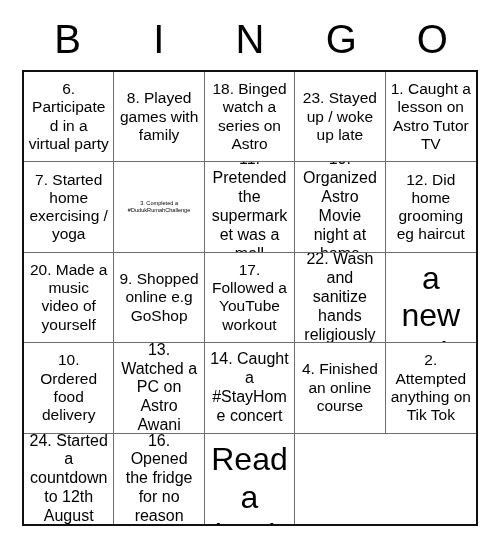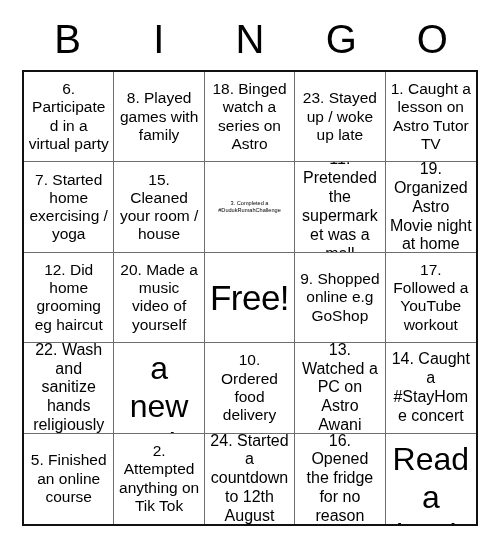--- a/index.html
+++ b/index.html
@@ -107,39 +107,33 @@
       <div class="cell">
         <span class="cell-text fs-normal">23. Stayed up / woke up late</span>
       </div>
       <div class="cell">
         <span class="cell-text fs-normal">1. Caught a lesson on Astro Tutor TV</span>
       </div>
       <div class="cell">
         <span class="cell-text fs-normal">7. Started home exercising / yoga</span>
       </div>
       <div class="cell">
-        <span class="cell-text fs-normal">15. Cleaned your room / house</span>
-      </div>
-      <div class="cell">
         <span class="cell-text fs-tiny">3. Completed a #DudukRumahChallenge</span>
       </div>
       <div class="cell">
         <span class="cell-text fs-small">11. Pretended the supermarket was a mall</span>
       </div>
       <div class="cell">
         <span class="cell-text fs-small">19. Organized Astro Movie night at home</span>
       </div>
       <div class="cell">
         <span class="cell-text fs-normal">12. Did home grooming eg haircut</span>
       </div>
       <div class="cell">
         <span class="cell-text fs-normal">20. Made a music video of yourself</span>
-      </div>
-      <div class="cell">
-        <span class="cell-text fs-free">Free!</span>
       </div>
       <div class="cell">
         <span class="cell-text fs-normal">9. Shopped online e.g GoShop</span>
       </div>
       <div class="cell">
         <span class="cell-text fs-normal">17. Followed a YouTube workout</span>
       </div>
       <div class="cell">
         <span class="cell-text fs-small">22. Wash and sanitize hands religiously</span>
       </div>
@@ -149,21 +143,21 @@
       <div class="cell">
         <span class="cell-text fs-normal">10. Ordered food delivery</span>
       </div>
       <div class="cell">
         <span class="cell-text fs-small">13. Watched a PC on Astro Awani</span>
       </div>
       <div class="cell">
         <span class="cell-text fs-small">14. Caught a #StayHome concert</span>
       </div>
       <div class="cell">
-        <span class="cell-text fs-normal">5. Finished an online course</span>
+        <span class="cell-text fs-normal">4. Finished an online course</span>
       </div>
       <div class="cell">
         <span class="cell-text fs-normal">2. Attempted anything on Tik Tok</span>
       </div>
       <div class="cell">
         <span class="cell-text fs-small">24. Started a countdown to 12th August</span>
       </div>
       <div class="cell">
         <span class="cell-text fs-small">16. Opened the fridge for no reason</span>
       </div>

